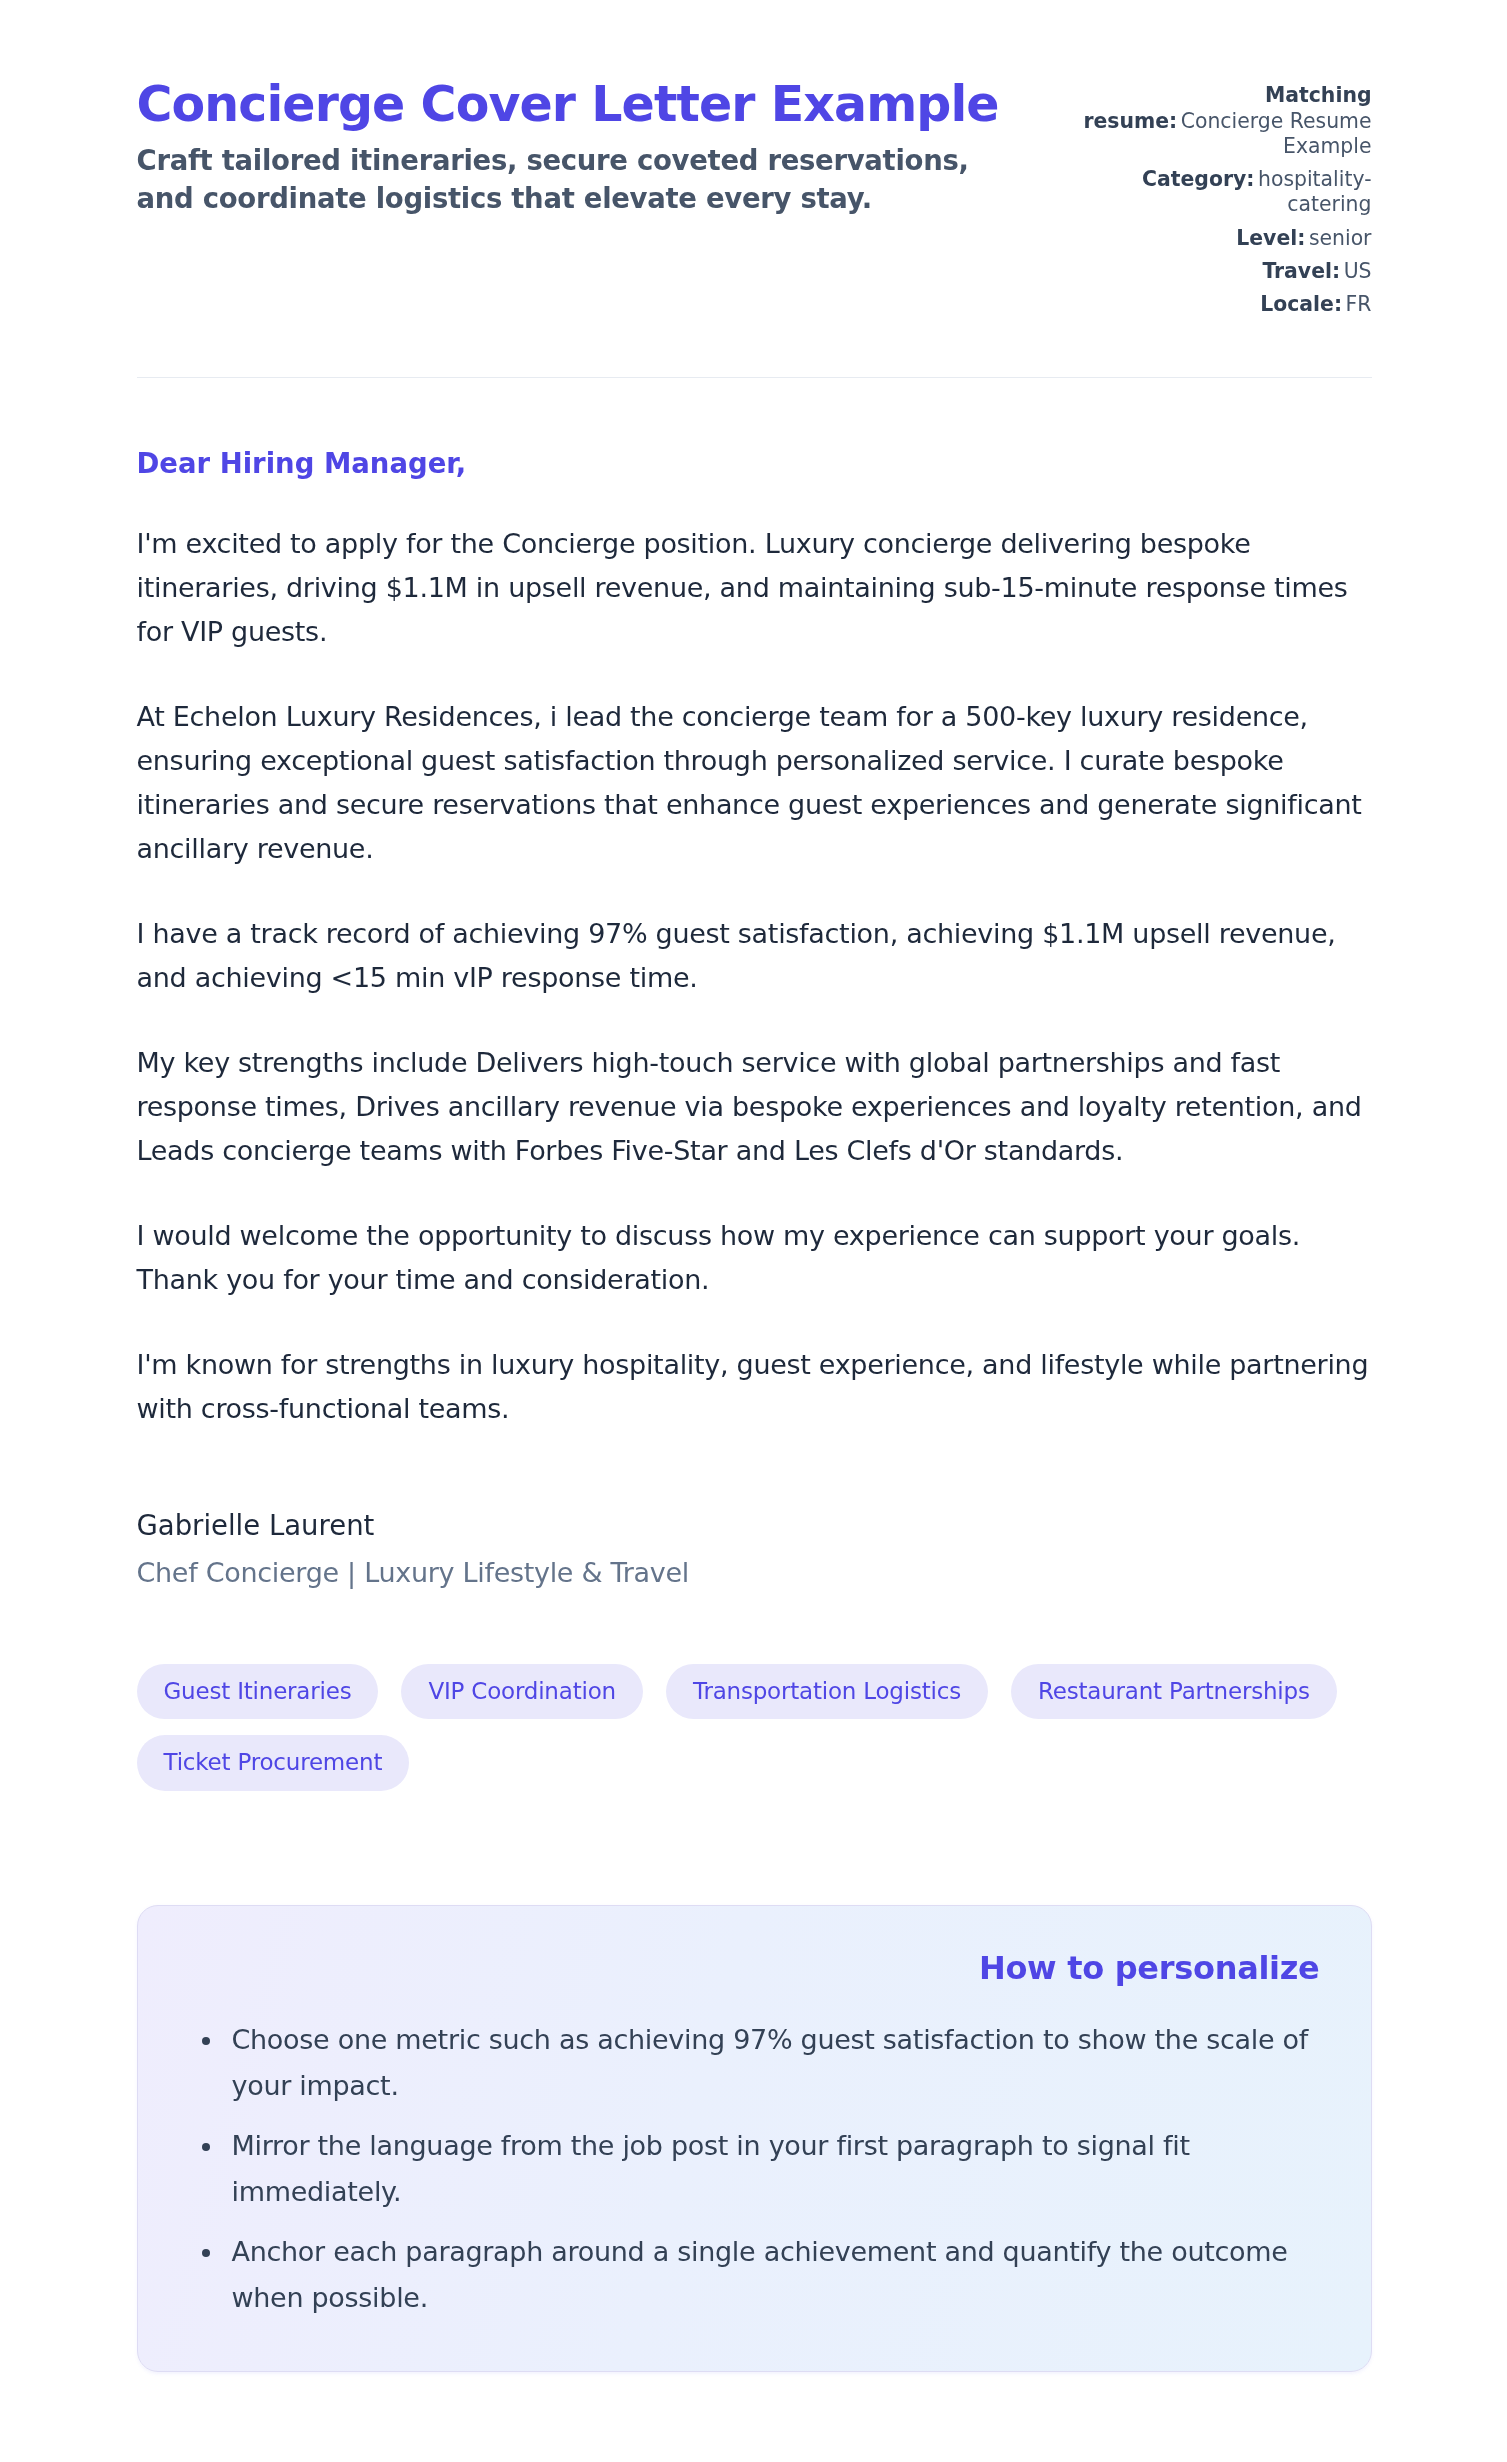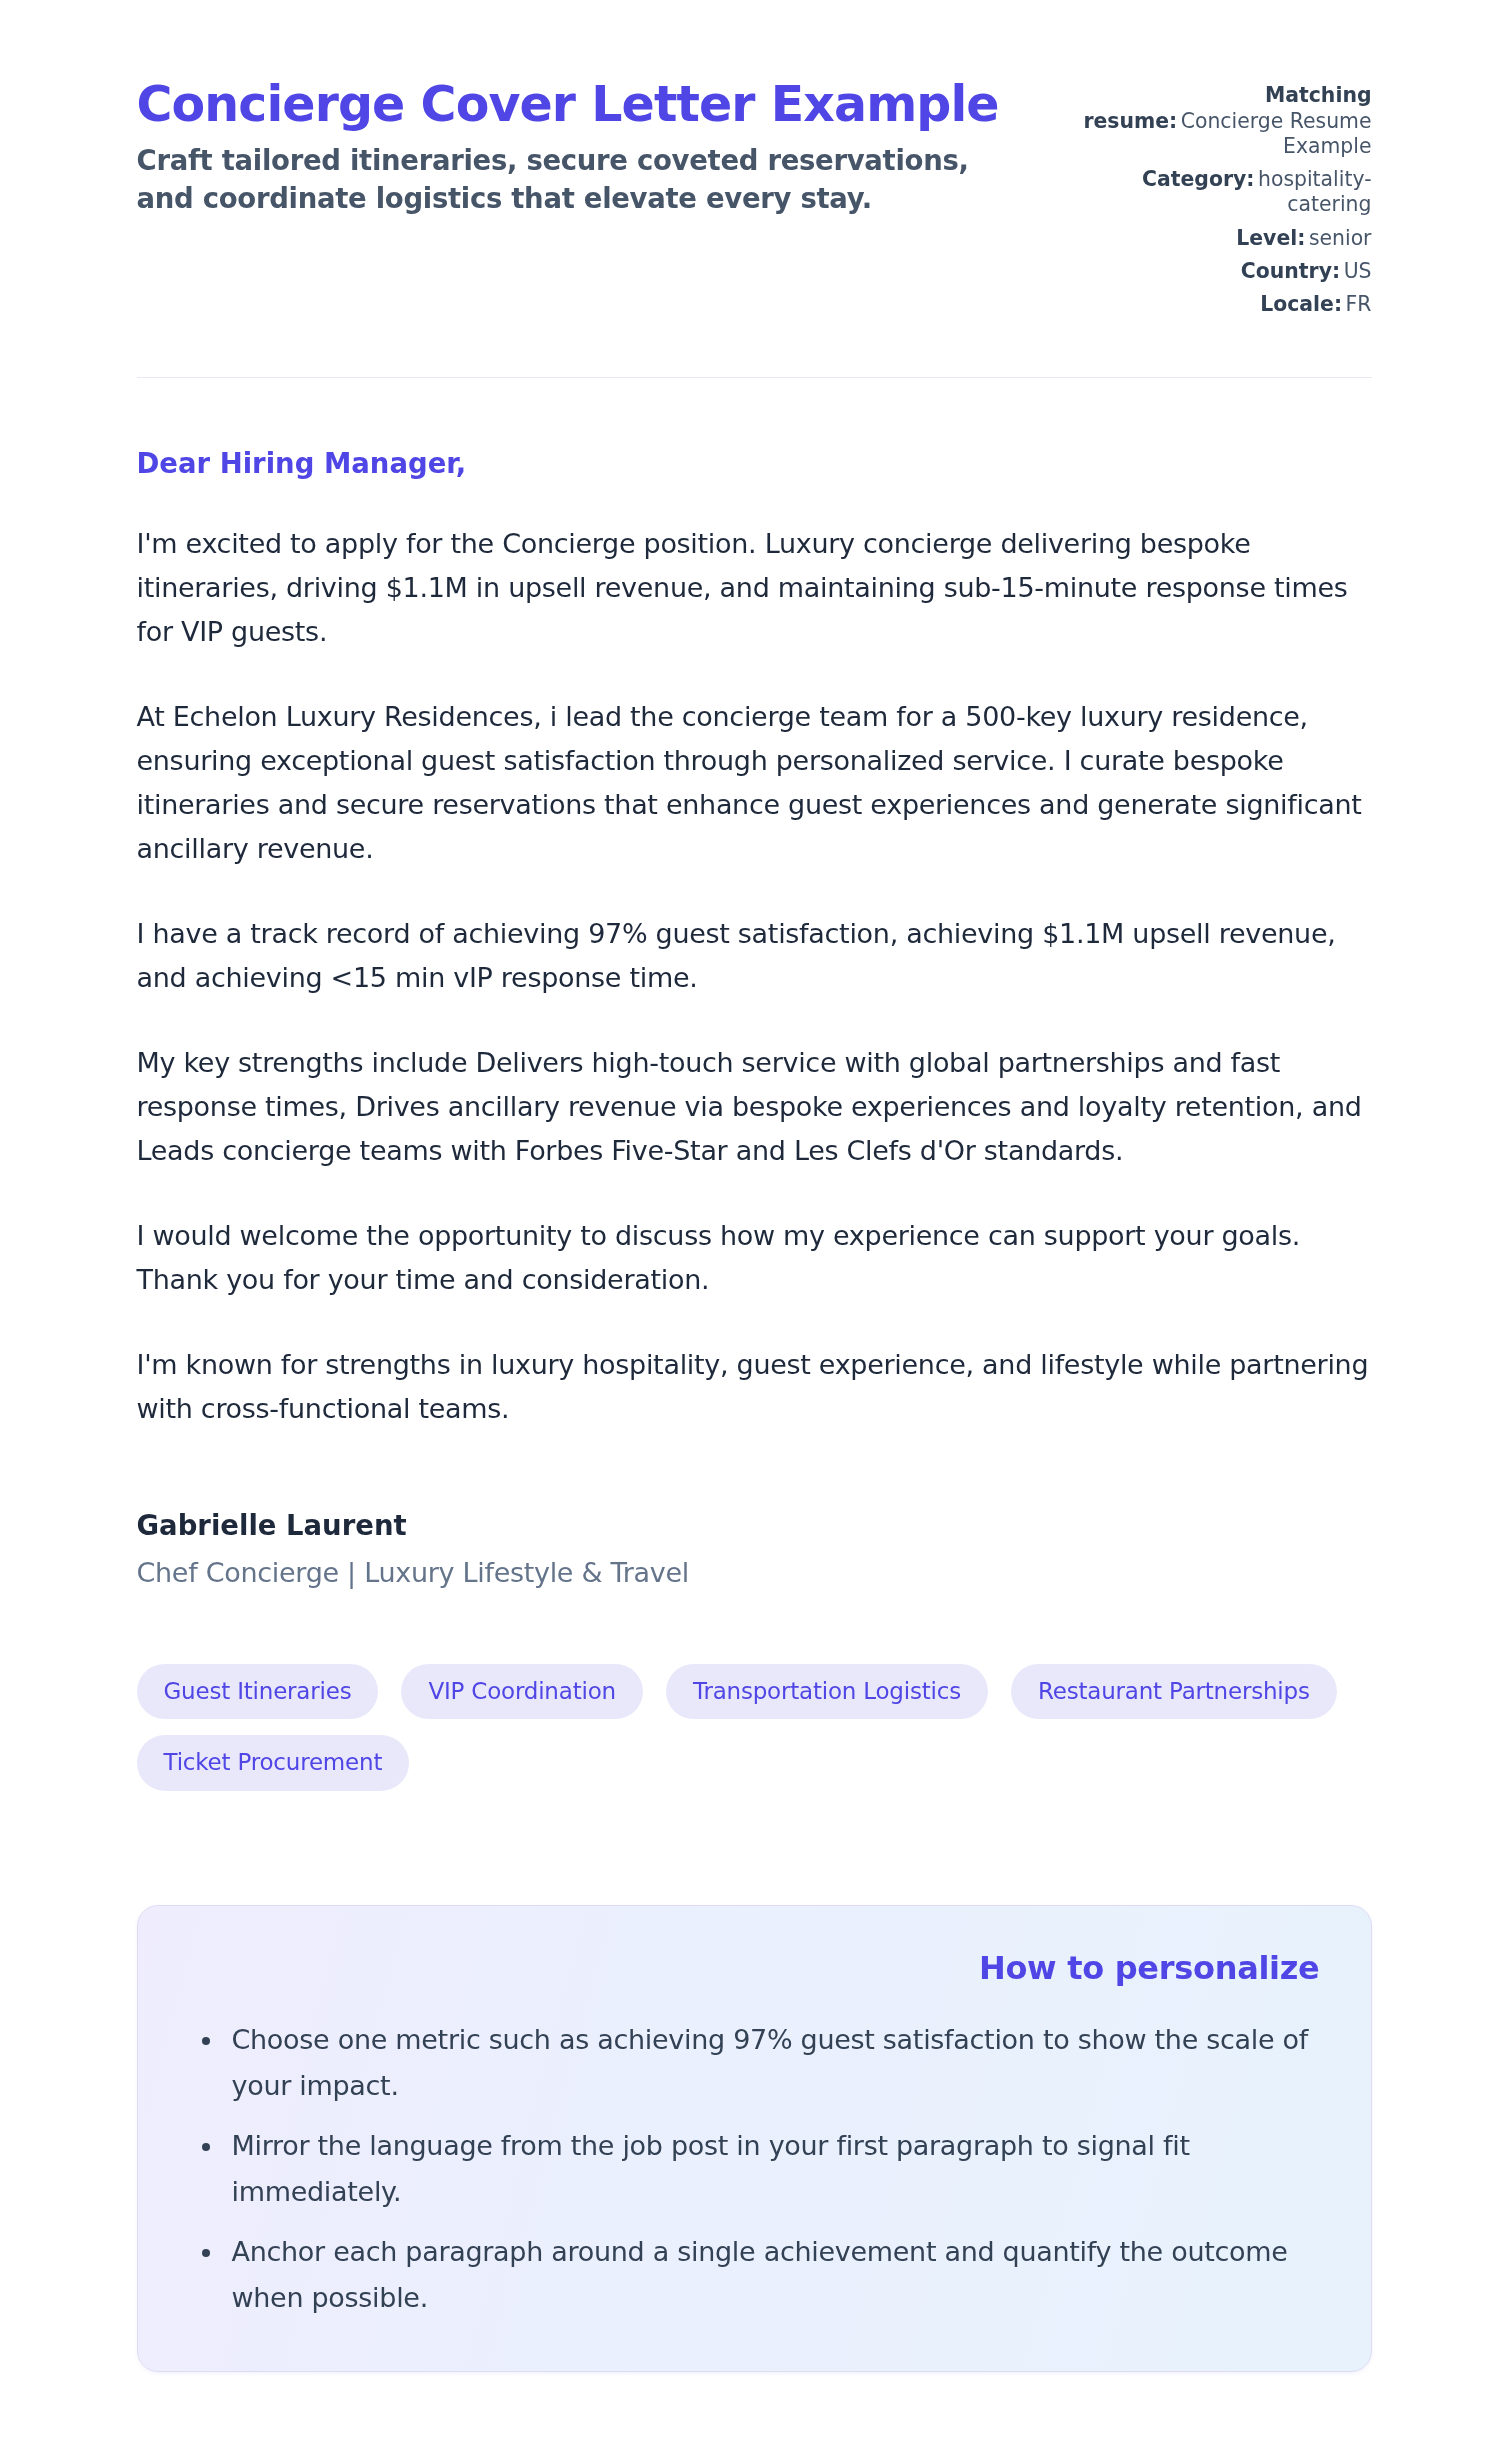--- a/index.html
+++ b/index.html
@@ -70,21 +70,21 @@
     letter-spacing: -0.3px;
     color: #1e293b;
     max-width: 1235px;
   }
   .para:last-child { margin-bottom: 0; }
 
   
   .signature { margin-top: 78px; }
   .sig-name {
     font-size: 27.5px;
-    font-weight: bold;
+    font-weight: normal;
     color: #1e293b;
   }
   .sig-role {
     margin-top: 16px;
     font-size: 27px;
     color: #64748b;
     letter-spacing: -0.3px;
   }
 
   
@@ -151,21 +151,21 @@
       <div class="meta-row">
         <span class="meta-label">Matching resume:</span><span class="meta-value">Concierge Resume Example</span>
       </div>
       <div class="meta-row">
         <span class="meta-label">Category:</span><span class="meta-value">hospitality-catering</span>
       </div>
       <div class="meta-row">
         <span class="meta-label">Level:</span><span class="meta-value">senior</span>
       </div>
       <div class="meta-row">
-        <span class="meta-label">Country:</span><span class="meta-value">US</span>
+        <span class="meta-label">Travel:</span><span class="meta-value">US</span>
       </div>
       <div class="meta-row">
         <span class="meta-label">Locale:</span><span class="meta-value">FR</span>
       </div>
     </div>
   </div>
 
   <hr class="divider">
 
   <div class="letter">

